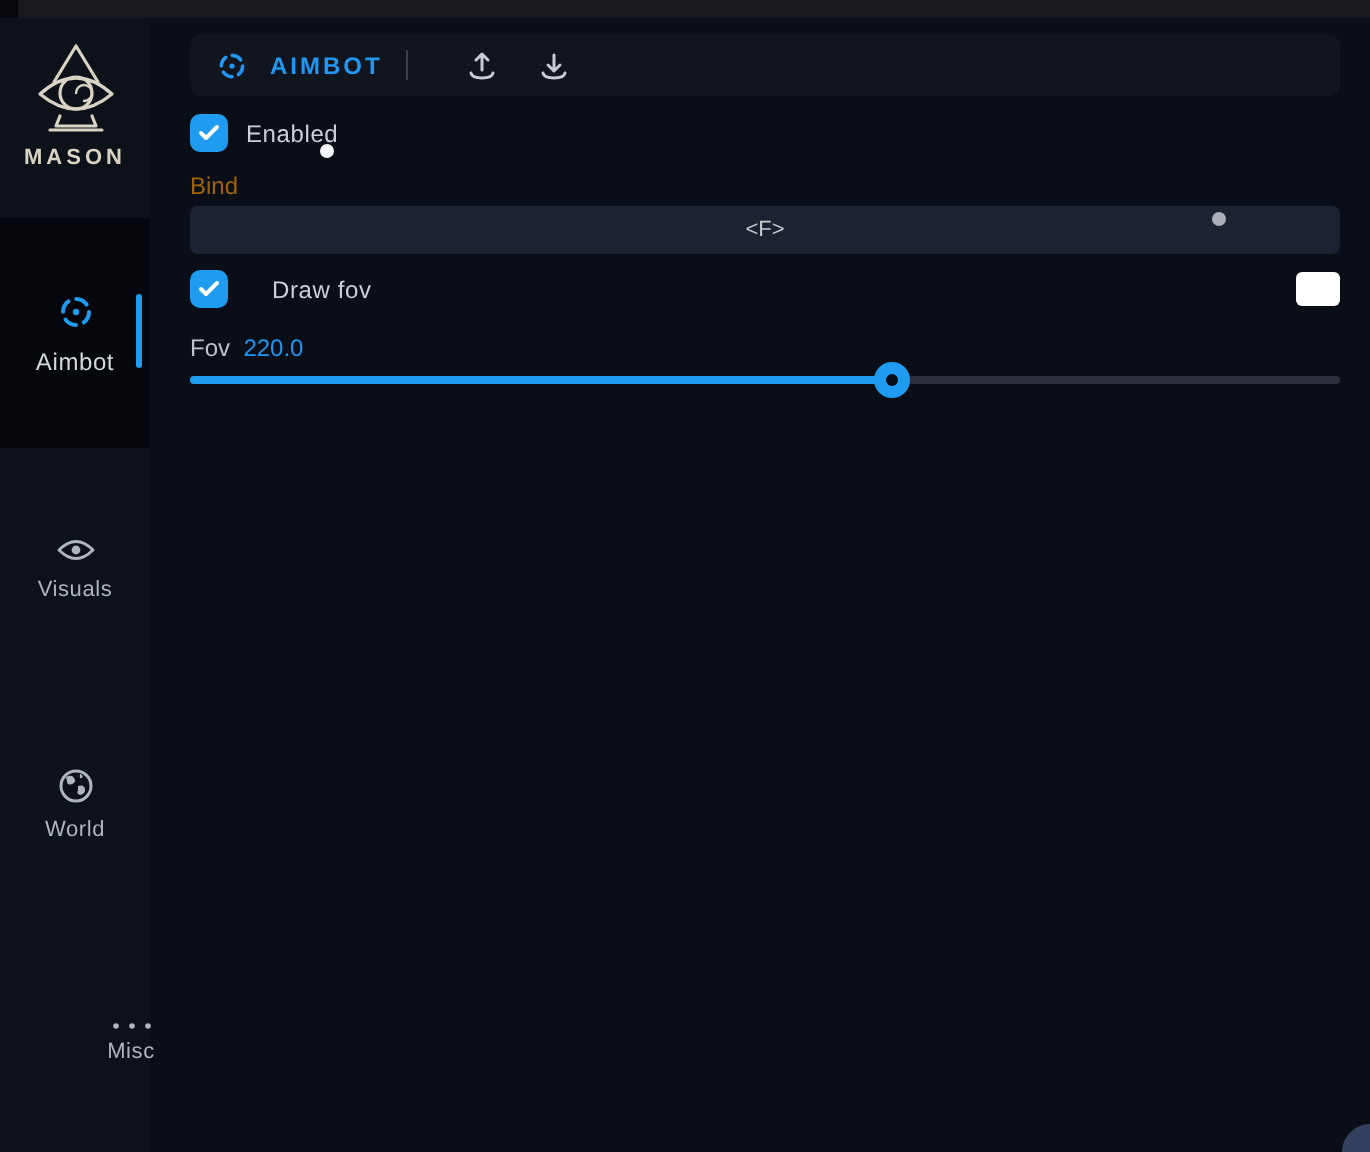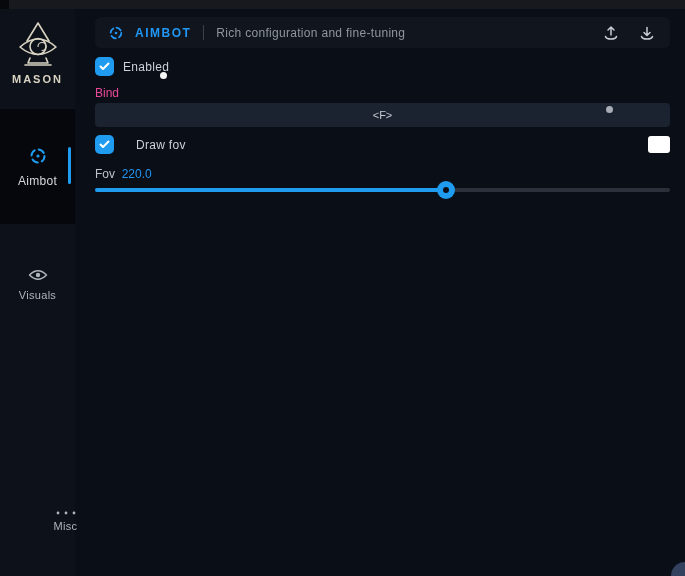--- a/index.html
+++ b/index.html
@@ -46,21 +46,21 @@
 
   
   .row-enabled { position:absolute; left:20px; top:48px; display:flex; align-items:center; gap:9px;justify-content:space-between; }
   .checkbox {
     width:19px; height:19px; border-radius:5px; background:#2a3038;
     display:flex; align-items:center; justify-content:center; cursor:pointer; flex:none;
   }
   .checkbox.checked { background:#1f9bf0; }
   .checkbox-label { font-size:12px; color:#ccd1d7; letter-spacing:0.3px; }
 
-  .bind-label { position:absolute; left:20px; top:77px; font-size:12px; color:#ec4899; }
+  .bind-label { position:absolute; left:20px; top:77px; font-size:12px; color:#a16207; }
   .bind-field {
     position:absolute; left:20px; top:94px; width:575px; height:24px;
     background:#1b2330; border-radius:4px;
     display:flex; align-items:center; justify-content:center;
     font-size:11px; color:#c6cbd1; cursor:pointer;
   }
 
   .row-drawfov { position:absolute; left:20px; top:126px; display:flex; align-items:center; gap:22px;justify-content:flex-end; }
   .color-swatch {
     position:absolute; left:573px; top:127px; width:22px; height:17px;
@@ -128,20 +128,29 @@
   <div class="nav-item nav-visuals">
     <span>
       <svg width="20" height="14" viewBox="0 0 20 14" fill="none" stroke="#aeb5bc" stroke-width="1.5" stroke-linejoin="round">
         <path d="M1.5 7 Q10 -1.5 18.5 7 Q10 15.5 1.5 7 Z"></path>
         <circle cx="10" cy="7" r="2.2" fill="#aeb5bc" stroke="none"></circle>
       </svg>
     </span>
     <span class="nav-label">Visuals</span>
   </div>
 
+  <div class="nav-item nav-world">
+    <span>
+      <svg width="18" height="18" viewBox="0 0 18 18" fill="none">
+        <circle cx="9" cy="9" r="7.5" stroke="#aeb5bc" stroke-width="1.5"></circle>
+        <path d="M4 4.5 Q7 3 8 5 Q9.5 7 7 8 Q4.5 9 4.5 6.5 Z M10 9 Q13 8 13.5 10.5 Q13.8 13 11 13.5 Q9 13 10 11 Z M11 3 q2 0.5 1 2 q-1.5 0.5-1-2Z" fill="#aeb5bc"></path>
+      </svg>
+    </span>
+    <span class="nav-label">World</span>
+  </div>
 
   <div class="nav-item nav-misc">
     <span>
       <svg width="22" height="6" viewBox="0 0 22 6">
         <circle cx="3" cy="3" r="1.4" fill="#aeb5bc"></circle>
         <circle cx="11" cy="3" r="1.4" fill="#aeb5bc"></circle>
         <circle cx="19" cy="3" r="1.4" fill="#aeb5bc"></circle>
       </svg>
     </span>
     <span class="nav-label">Misc</span>
@@ -152,21 +161,20 @@
 
   <div class="header-bar">
     <span>
       <svg width="18" height="18" viewBox="0 0 22 22" fill="none" stroke="#2196f3" stroke-width="2.2" stroke-linecap="round">
         <circle cx="11" cy="11" r="6.5" stroke-dasharray="6 4.2"></circle>
         <circle cx="11" cy="11" r="1.6" fill="#2196f3" stroke="none"></circle>
       </svg>
     </span>
     <span class="header-title">AIMBOT</span>
     <span class="header-divider"></span>
-    <span class="header-subtitle">Rich configuration and fine-tuning</span>
 
     <span class="header-action">
       <svg width="16" height="16" viewBox="0 0 16 16" fill="none" stroke="#c8cdd3" stroke-width="1.5" stroke-linecap="round" stroke-linejoin="round">
         <path d="M8 10 V2.5 M5 5 L8 2 L11 5"></path>
         <path d="M2.5 11.5 q0.5 2.5 5.5 2.5 q5 0 5.5-2.5"></path>
       </svg>
     </span>
     <span class="header-action">
       <svg width="16" height="16" viewBox="0 0 16 16" fill="none" stroke="#c8cdd3" stroke-width="1.5" stroke-linecap="round" stroke-linejoin="round">
         <path d="M8 2.5 V10 M5 7.5 L8 10.5 L11 7.5"></path>

